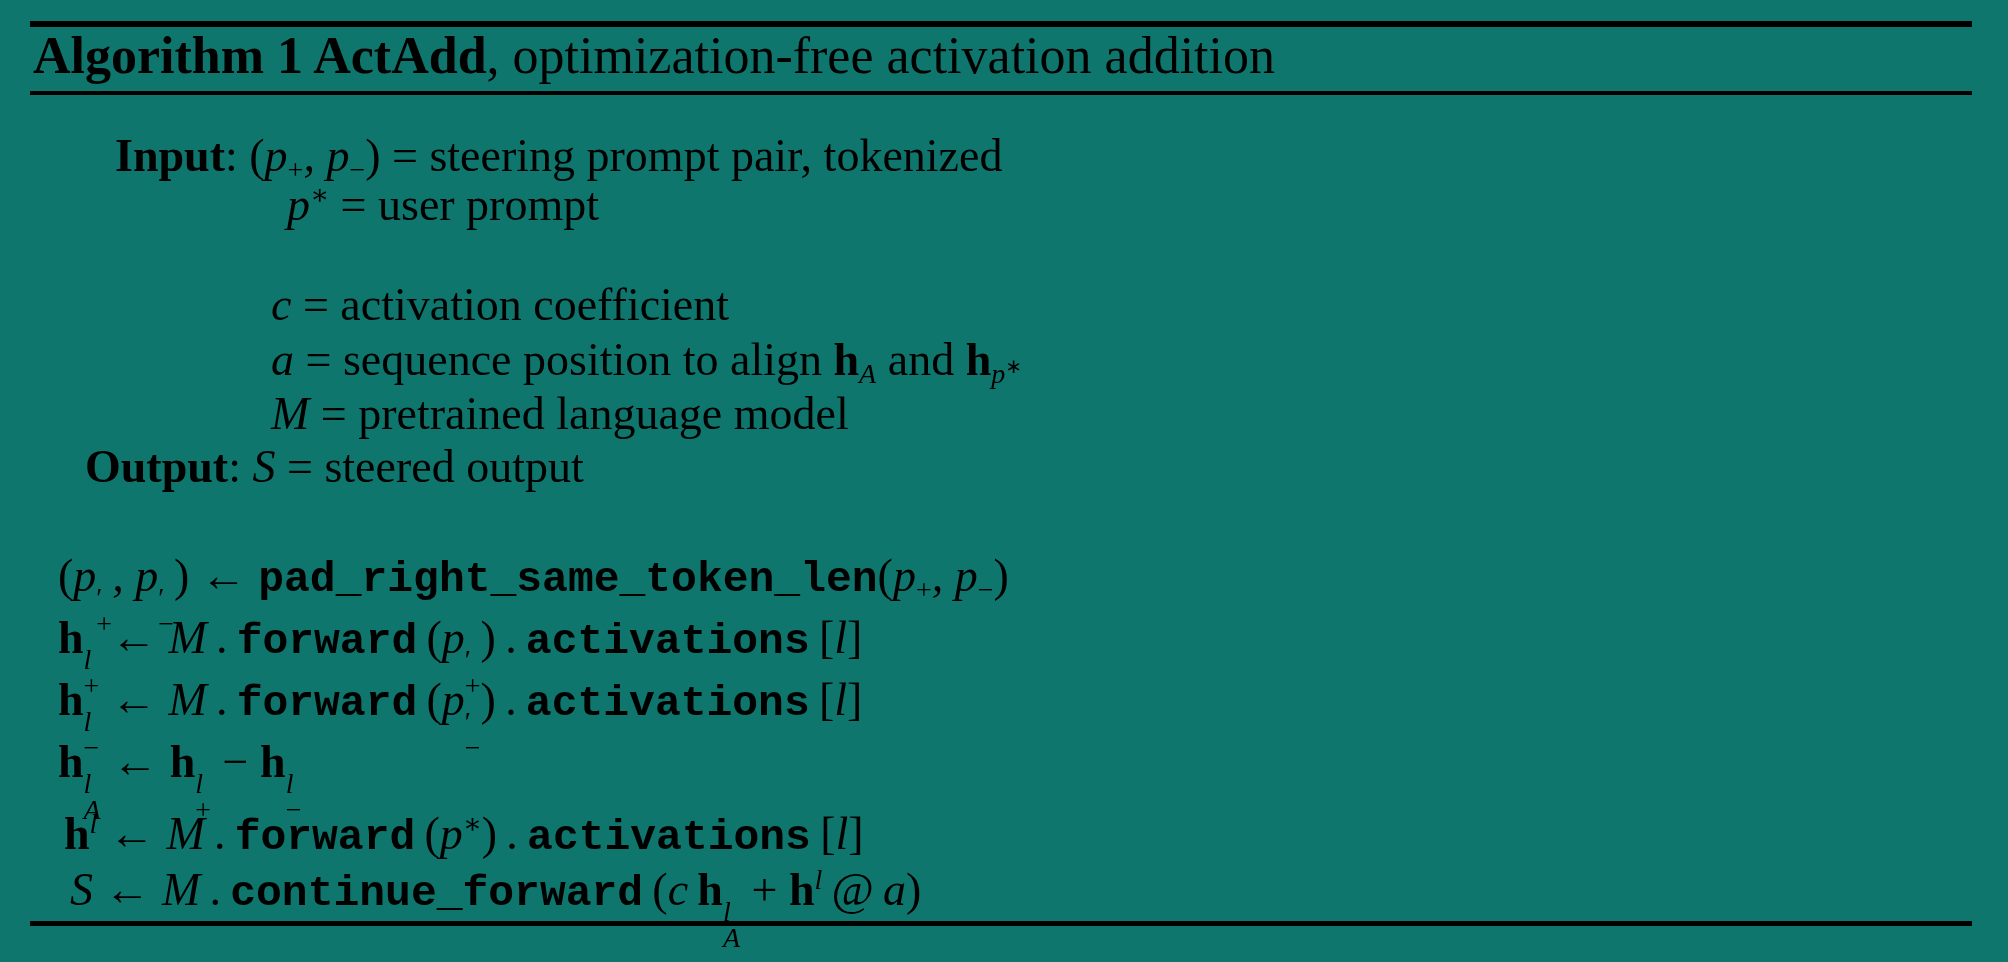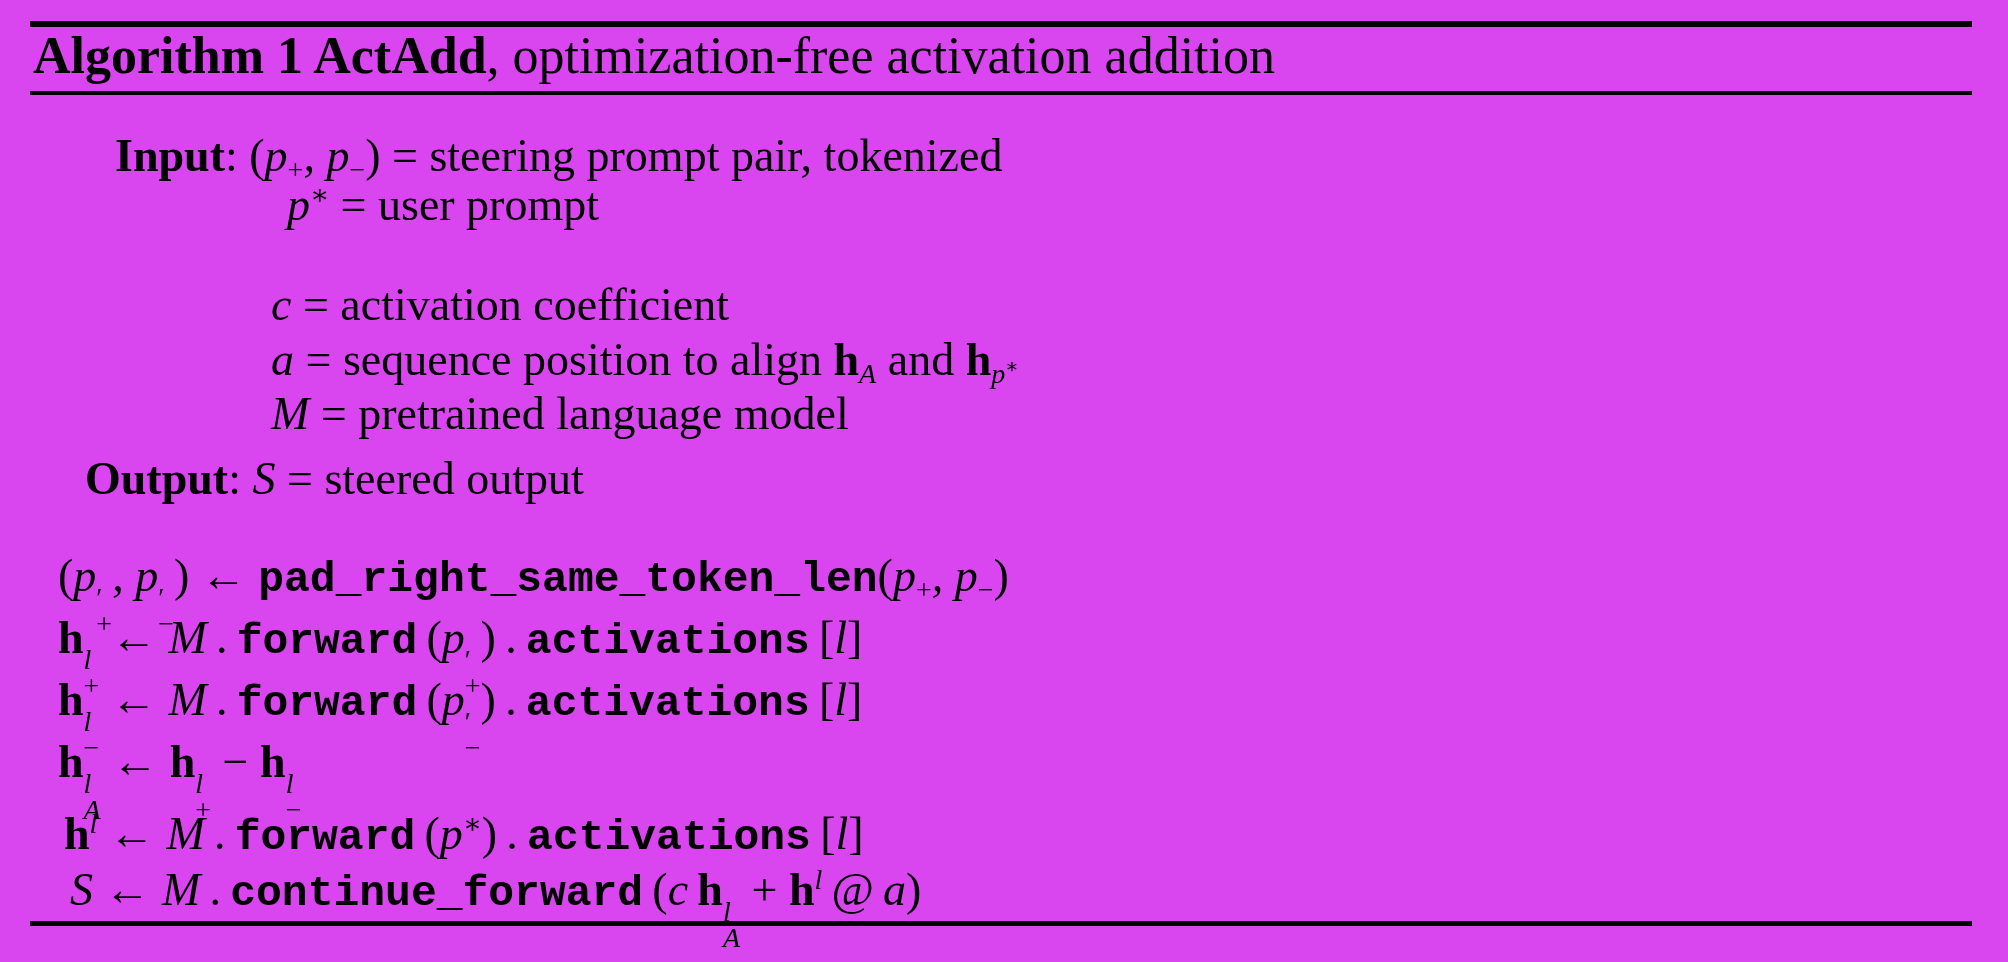--- a/index.html
+++ b/index.html
@@ -1,20 +1,20 @@
 <!DOCTYPE html>
 <html><head>
 <meta charset="utf-8">
 <style>
   html,body{margin:0;padding:0;}
   body{background:#ffffff;}
   .page{
     position:relative;
     width:2008px;height:962px;
-    background:#d946ef;
+    background:#0f766e;
     color:#000000;
     font-family:"Liberation Serif","DejaVu Serif",serif;
     overflow:hidden;
   }
   .rule{position:absolute;left:30px;width:1942px;background:#000000;}
   .rule.top{top:21px;height:6px;}
   .rule.mid{top:91px;height:4px;}
   .rule.bot{top:921px;height:5px;}
   .title{
     position:absolute;left:33px;top:26px;
@@ -22,23 +22,23 @@
   }
   .line{
     position:absolute;
     font-size:46px;line-height:56px;white-space:nowrap;
   }
   
   .l-io0{top:128px;left:115px;}
   .l-io1{top:167px;left:271px;margin-left:16px;}
   .l-io2{top:222px;left:271px;}
   .l-io3{top:277px;left:271px;}
-  .l-io4{top:332px;left:271px;}
+  .l-io4{top:332px;left:271px;font-family:Liberation Serif, serif;}
   .l-io5{top:386px;left:271px;}
-  .l-io6{top:439px;left:85px;margin-top:12px;}
+  .l-io6{top:439px;left:85px;}
   
   .l-b0{top:548px;left:58px;}
   .l-b1{top:610px;left:58px;}
   .l-b2{top:672px;left:58px;}
   .l-b3{top:734px;left:58px;}
   .l-b4{top:796px;left:64px;}
   .l-b5{top:852px;left:70px;}
   
   .rm{font-style:normal;font-weight:normal;}
   .it{font-style:italic;}

